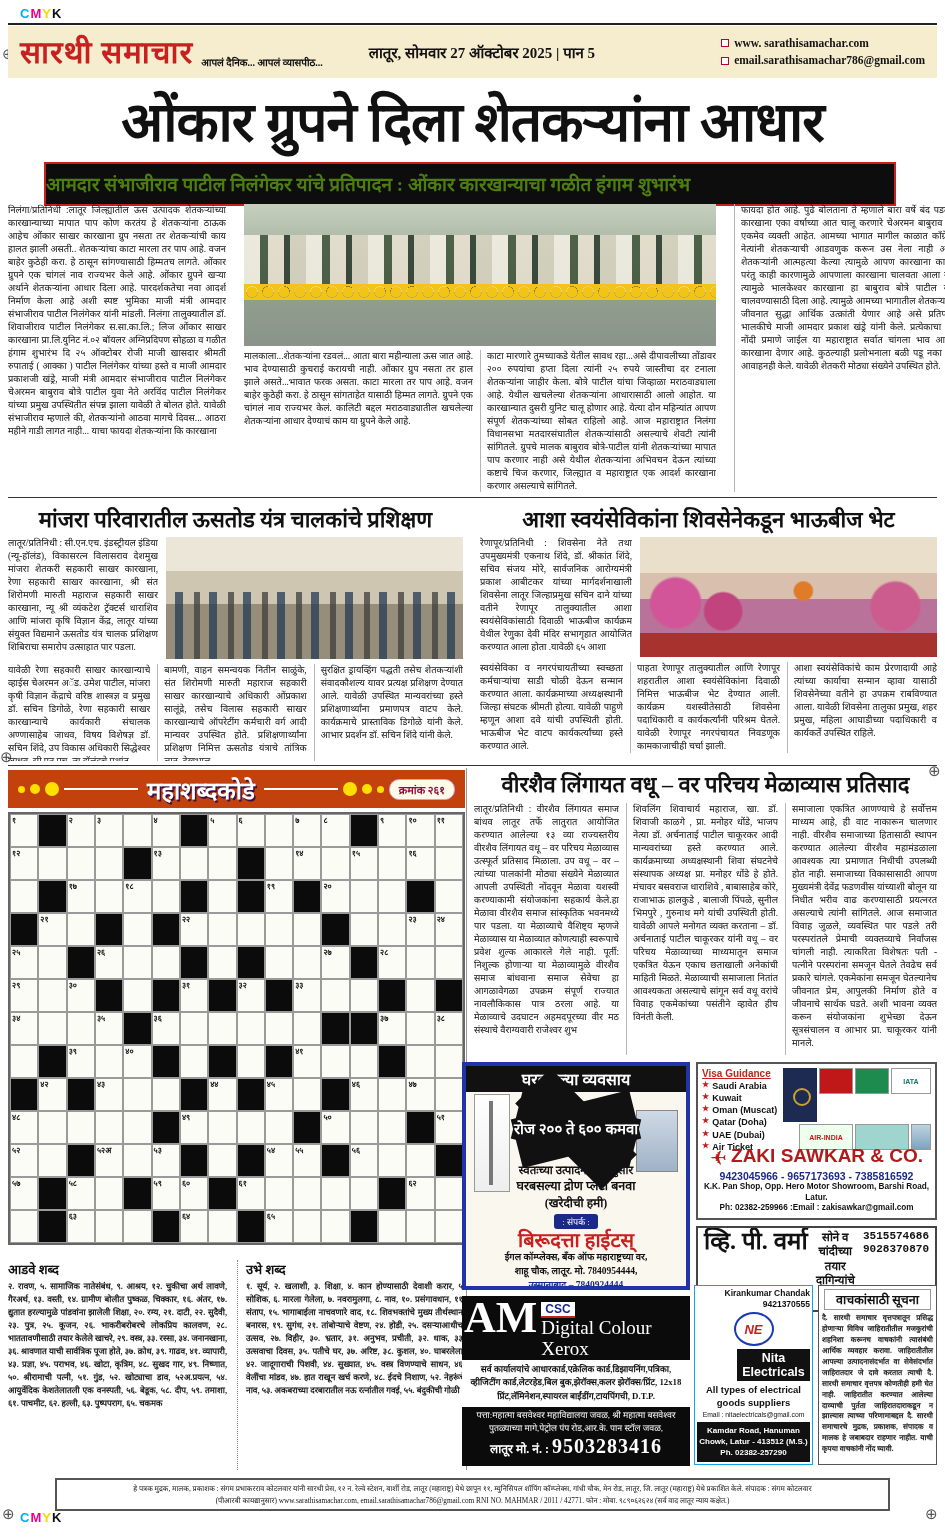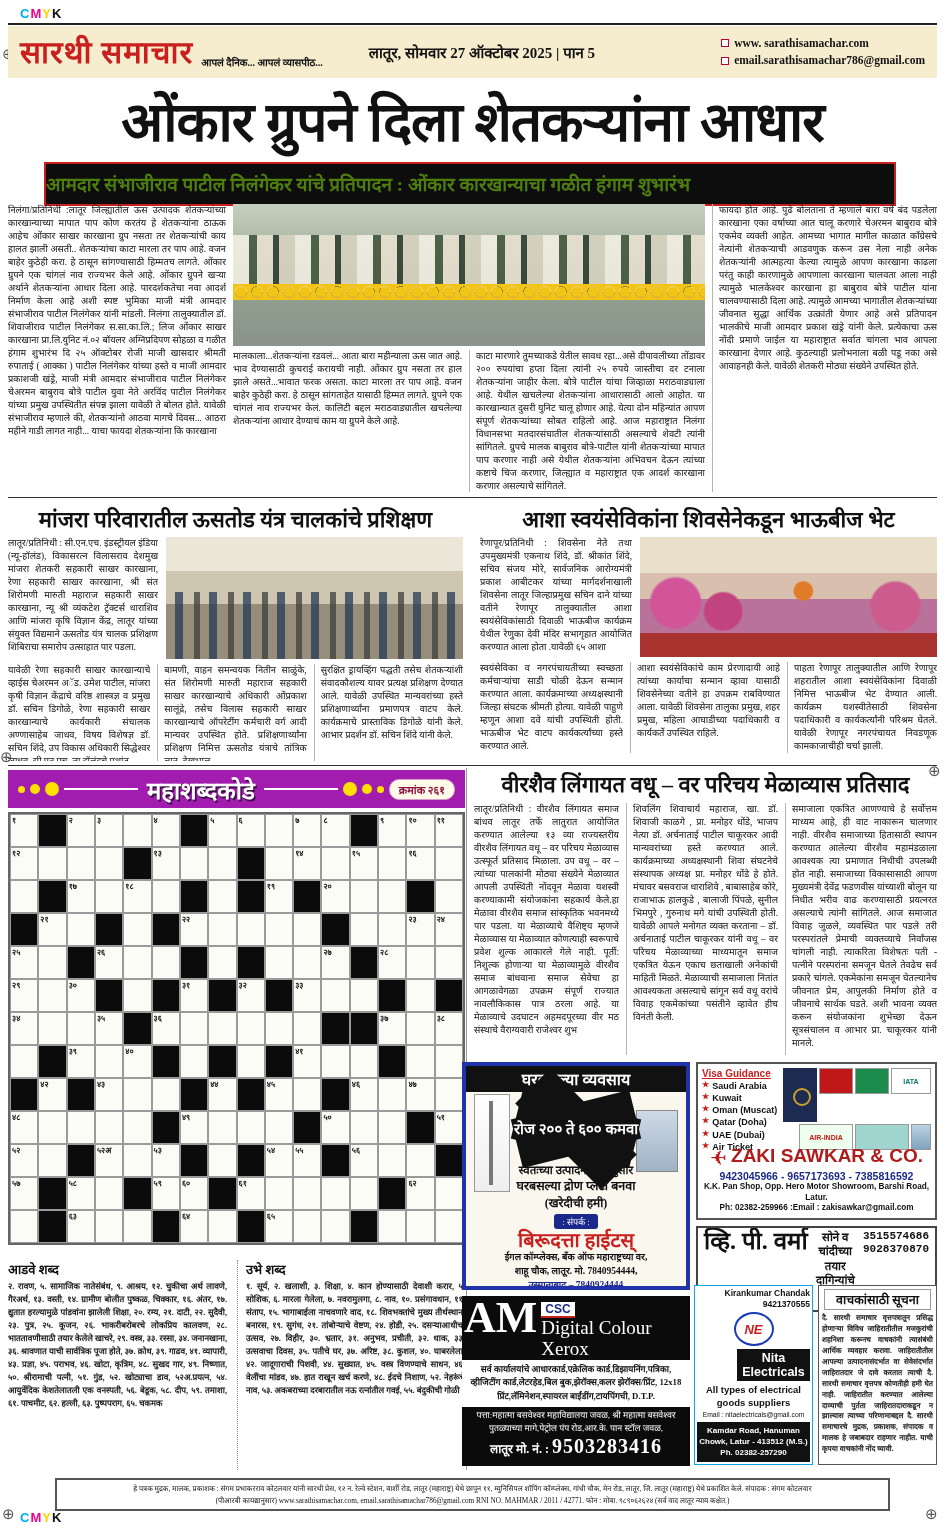--- a/index.html
+++ b/index.html
@@ -19,21 +19,21 @@
   .mast-contacts{margin-left:auto;font-size:11.5px;font-weight:bold;}
   .contact-line{display:flex;align-items:center;gap:5px;line-height:1.5;}
   .sq{width:6px;height:6px;border:1px solid #b03;background:#fff;flex:0 0 auto;}
 
   
   .headline{position:absolute;top:82px;left:0;width:100%;text-align:center;margin:0;
             font-size:55px;font-weight:900;letter-spacing:-1px;}
   .kicker{position:absolute;top:162px;left:44px;width:852px;box-sizing:border-box;background:#0d0d0d;
           border:2px solid #c8201f;color:#4d7c0f;text-align:left;font-size:19px;font-weight:bold;padding:7px 0;}
   .news{font-size:9.3px;line-height:1.4;text-align:justify;overflow:hidden;}
-  .lead-article{position:absolute;top:204px;left:8px;width:929px;height:288px;display:flex;gap:7px;font-family:Liberation Serif, serif;}
+  .lead-article{position:absolute;top:204px;left:8px;width:929px;height:288px;display:flex;gap:18px;font-family:Liberation Serif, serif;}
   .lead-article .side{width:218px;flex:0 0 auto;}
   .lead-mid{width:472px;flex:0 0 auto;display:flex;flex-direction:column;gap:4px;}
   .mid-cols{display:flex;gap:7px;flex:1;overflow:hidden;}
   .mid-cols .col{flex:1;}
   .vsep{border-left:1px solid #b5b5b5;padding-left:6px;}
 
   .photo{position:relative;overflow:hidden;}
   .main-photo{height:142px;background:linear-gradient(180deg,#c6cfbd 0%,#aab7a4 30%,#93a28f 55%,#8a948a 100%);}
   .main-photo .crowd{position:absolute;top:22%;left:0;right:0;height:40%;opacity:.9;
     background:repeating-linear-gradient(90deg,#f2efe3 0 16px,#43573f 16px 24px,#e7e0cf 24px 40px,#2e3f31 40px 46px,#d7d2c0 46px 62px);}
@@ -57,21 +57,21 @@
   .photo-class:after{content:"";position:absolute;left:0;right:0;bottom:0;height:55%;opacity:.75;
     background:repeating-linear-gradient(90deg,rgba(0,0,0,0) 0 9px,#243a55 9px 17px,rgba(0,0,0,0) 17px 28px,#3d3d3d 28px 34px);}
   .photo-bhaubij{flex:1;height:120px;background:
     radial-gradient(circle at 12% 55%,#d2559a 0 9%,rgba(0,0,0,0) 10%),
     radial-gradient(circle at 28% 62%,#c2447f 0 8%,rgba(0,0,0,0) 9%),
     radial-gradient(circle at 86% 58%,#cc5c8d 0 9%,rgba(0,0,0,0) 10%),
     radial-gradient(circle at 55% 45%,#e07b27 0 5%,rgba(0,0,0,0) 6%),
     linear-gradient(180deg,#eadfca 0 30%,#d8bfae 30% 52%,#b9739a 52% 80%,#a8322e 80% 100%);}
 
   
-  .cw-head{position:absolute;top:770px;left:8px;width:457px;height:38px;background:#a21caf;
+  .cw-head{position:absolute;top:770px;left:8px;width:457px;height:38px;background:#c2410c;
            display:flex;align-items:center;gap:5px;padding:0 10px;box-sizing:border-box;}
   .dot{background:#ffdf00;border-radius:50%;flex:0 0 auto;}
   .d1{width:7px;height:7px}.d2{width:10px;height:10px}.d3{width:14px;height:14px}
   .cw-line{height:2px;background:#fff;flex:1;}
   .cw-title{color:#fff;font-size:24px;font-weight:900;margin:0 4px;text-shadow:1.5px 1.5px 0 #3c1047;}
   .cw-badge{background:#fffbe8;color:#8c1140;font-weight:bold;font-size:11px;border-radius:10px;
             padding:2px 9px;flex:0 0 auto;border:1px solid #d9c;}
   .cw-grid{position:absolute;top:812px;left:8px;width:457px;box-sizing:border-box;display:grid;
            grid-template-columns:repeat(16,1fr);grid-auto-rows:33px;border:2px solid #666;background:#fcfcf6;}
   .cw-cell{border:1px solid #9a9a9a;position:relative;box-sizing:border-box;}
@@ -244,22 +244,22 @@
   </div>
 
   <div class="art" style="left:480px;top:503px;width:457px;height:258px;">
     <h2>आशा स्वयंसेविकांना शिवसेनेकडून भाऊबीज भेट</h2>
     <div class="art-row">
       <div class="news" style="width:152px;flex:0 0 auto;">रेणापूर/प्रतिनिधी : शिवसेना नेते तथा उपमुख्यमंत्री एकनाथ शिंदे, डॉ. श्रीकांत शिंदे, सचिव संजय मोरे, सार्वजनिक आरोग्यमंत्री प्रकाश आबीटकर यांच्या मार्गदर्शनाखाली शिवसेना लातूर जिल्हाप्रमुख सचिन दाने यांच्या वतीने रेणापूर तालुक्यातील आशा स्वयंसेविकांसाठी दिवाळी भाऊबीज कार्यक्रम येथील रेणुका देवी मंदिर सभागृहात आयोजित करण्यात आला होता .यावेळी ६५ आशा</div>
       <div class="photo photo-bhaubij"></div>
     </div>
     <div class="bottom-cols">
       <div class="col news">स्वयंसेविका व नगरपंचायतीच्या स्वच्छता कर्मचाऱ्यांचा साडी चोळी देऊन सन्मान करण्यात आला. कार्यक्रमाच्या अध्यक्षस्थानी जिल्हा संघटक श्रीमती होत्या. यावेळी पाहुणे म्हणून आशा दवे यांची उपस्थिती होती. भाऊबीज भेट वाटप कार्यकर्त्यांच्या हस्ते करण्यात आले.</div>
+      <div class="col news vsep">पाहता रेणापूर तालुक्यातील आणि रेणापूर शहरातील आशा स्वयंसेविकांना दिवाळी निमित्त भाऊबीज भेट देण्यात आली. कार्यक्रम यशस्वीतेसाठी शिवसेना पदाधिकारी व कार्यकर्त्यांनी परिश्रम घेतले. यावेळी रेणापूर नगरपंचायत निवडणूक कामकाजाचीही चर्चा झाली.</div>
       <div class="col news vsep">आशा स्वयंसेविकांचे काम प्रेरणादायी आहे त्यांच्या कार्याचा सन्मान व्हावा यासाठी शिवसेनेच्या वतीने हा उपक्रम राबविण्यात आला. यावेळी शिवसेना तालुका प्रमुख, शहर प्रमुख, महिला आघाडीच्या पदाधिकारी व कार्यकर्ते उपस्थित राहिले.</div>
-      <div class="col news vsep">पाहता रेणापूर तालुक्यातील आणि रेणापूर शहरातील आशा स्वयंसेविकांना दिवाळी निमित्त भाऊबीज भेट देण्यात आली. कार्यक्रम यशस्वीतेसाठी शिवसेना पदाधिकारी व कार्यकर्त्यांनी परिश्रम घेतले. यावेळी रेणापूर नगरपंचायत निवडणूक कामकाजाचीही चर्चा झाली.</div>
     </div>
   </div>
 
   <div class="rule" style="top:765px;"></div>
   <div class="vdiv"></div>
 
   <div class="cw-head">
     <span class="dot d1"></span>
       <span class="dot d2"></span>
       <span class="dot d3"></span>

